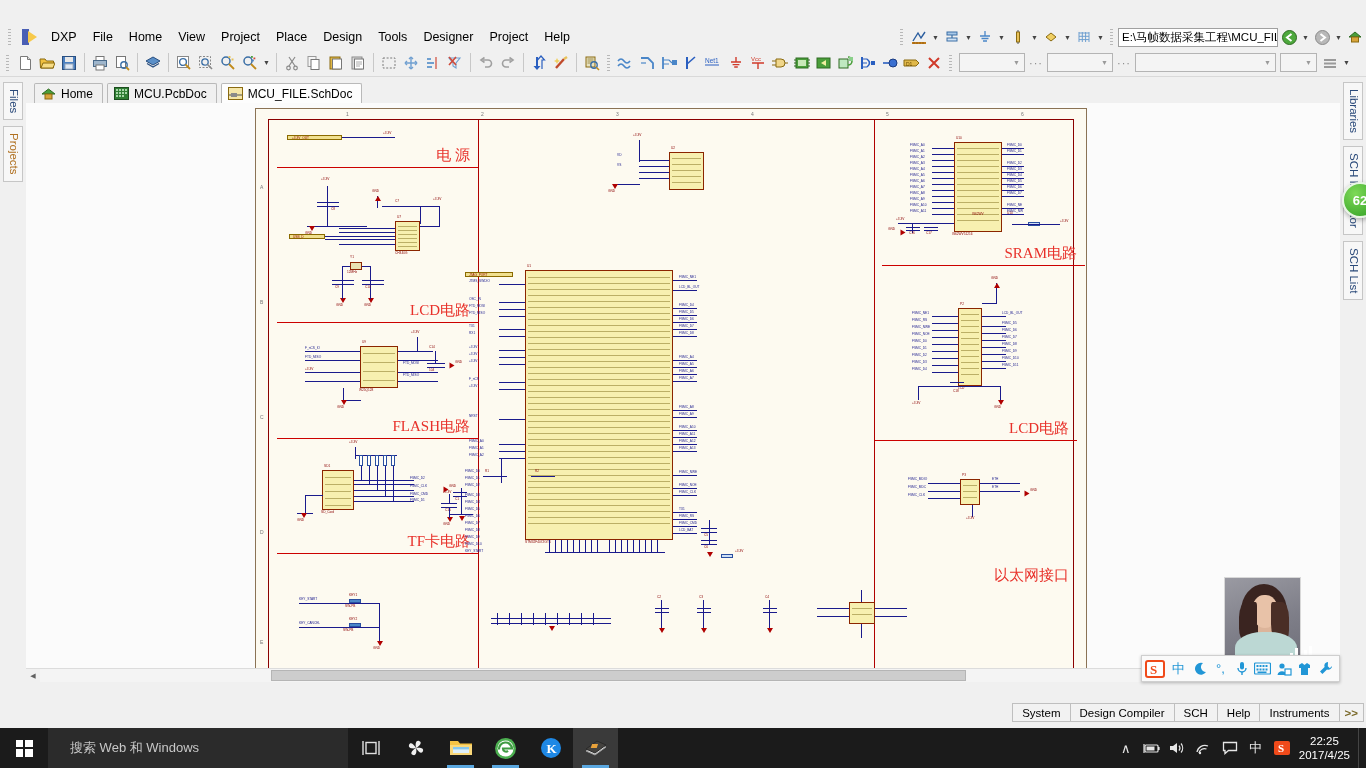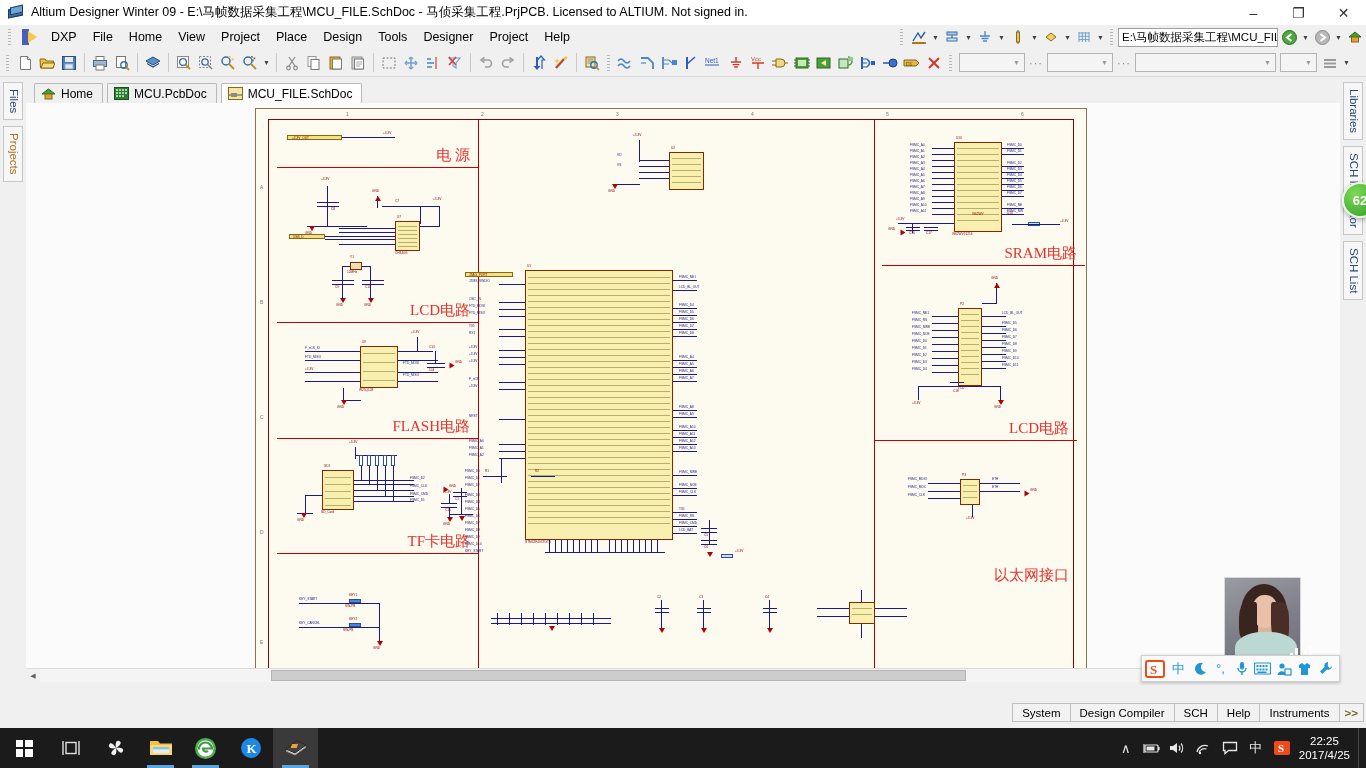--- a/index.html
+++ b/index.html
@@ -184,32 +184,20 @@
     border:2px solid #e8f5e4; color:#fff; font-weight:bold; font-size:13px;
     display:flex; align-items:center; justify-content:center;
     box-shadow:0 2px 5px rgba(0,0,0,.3);
   }
 </style>
 </head>
 <body>
 
 <div class="app">
 
-  <div class="titlebar">
-    <div class="title-ico">
-        <div class="b1"></div>
-        <div class="b2"></div>
-      </div>
-    <div class="title-text">Altium Designer Winter 09 - E:\马帧数据采集工程\MCU_FILE.SchDoc - 马侦采集工程.PrjPCB. Licensed to ALTIUM. Not signed in.</div>
-    <div class="wbtns">
-      <div class="wbtn">–</div>
-      <div class="wbtn">❐</div>
-      <div class="wbtn close">✕</div>
-    </div>
-  </div>
 
   <div class="menubar">
     <div class="grip"></div>
     <div class="menu-logo">
         <div class="ml1"></div>
         <div class="ml2"></div>
       </div>
     <div class="menu-item">DXP</div>
     <div class="menu-item">File</div>
     <div class="menu-item">Home</div>
@@ -1375,20 +1363,21 @@
 
   <div class="taskbar">
     <div class="startbtn">
       <div class="winlogo">
           <i></i>
           <i></i>
           <i></i>
           <i></i>
         </div>
     </div>
+    <div class="searchbox">搜索 Web 和 Windows</div>
     <div class="taskicons">
       <div class="tkicon">
         <svg width="20" height="16" viewBox="0 0 20 16">
             <path d="M2 1 v14 M18 1 v14" stroke="#e0e0e0" stroke-width="1.4"></path>
             <rect x="5" y="2.5" width="10" height="11" fill="none" stroke="#e0e0e0" stroke-width="1.4"></rect>
           </svg>
       </div>
       <div class="tkicon">
         <svg width="22" height="22" viewBox="0 0 22 22">
             <g fill="#f0f0f0">

